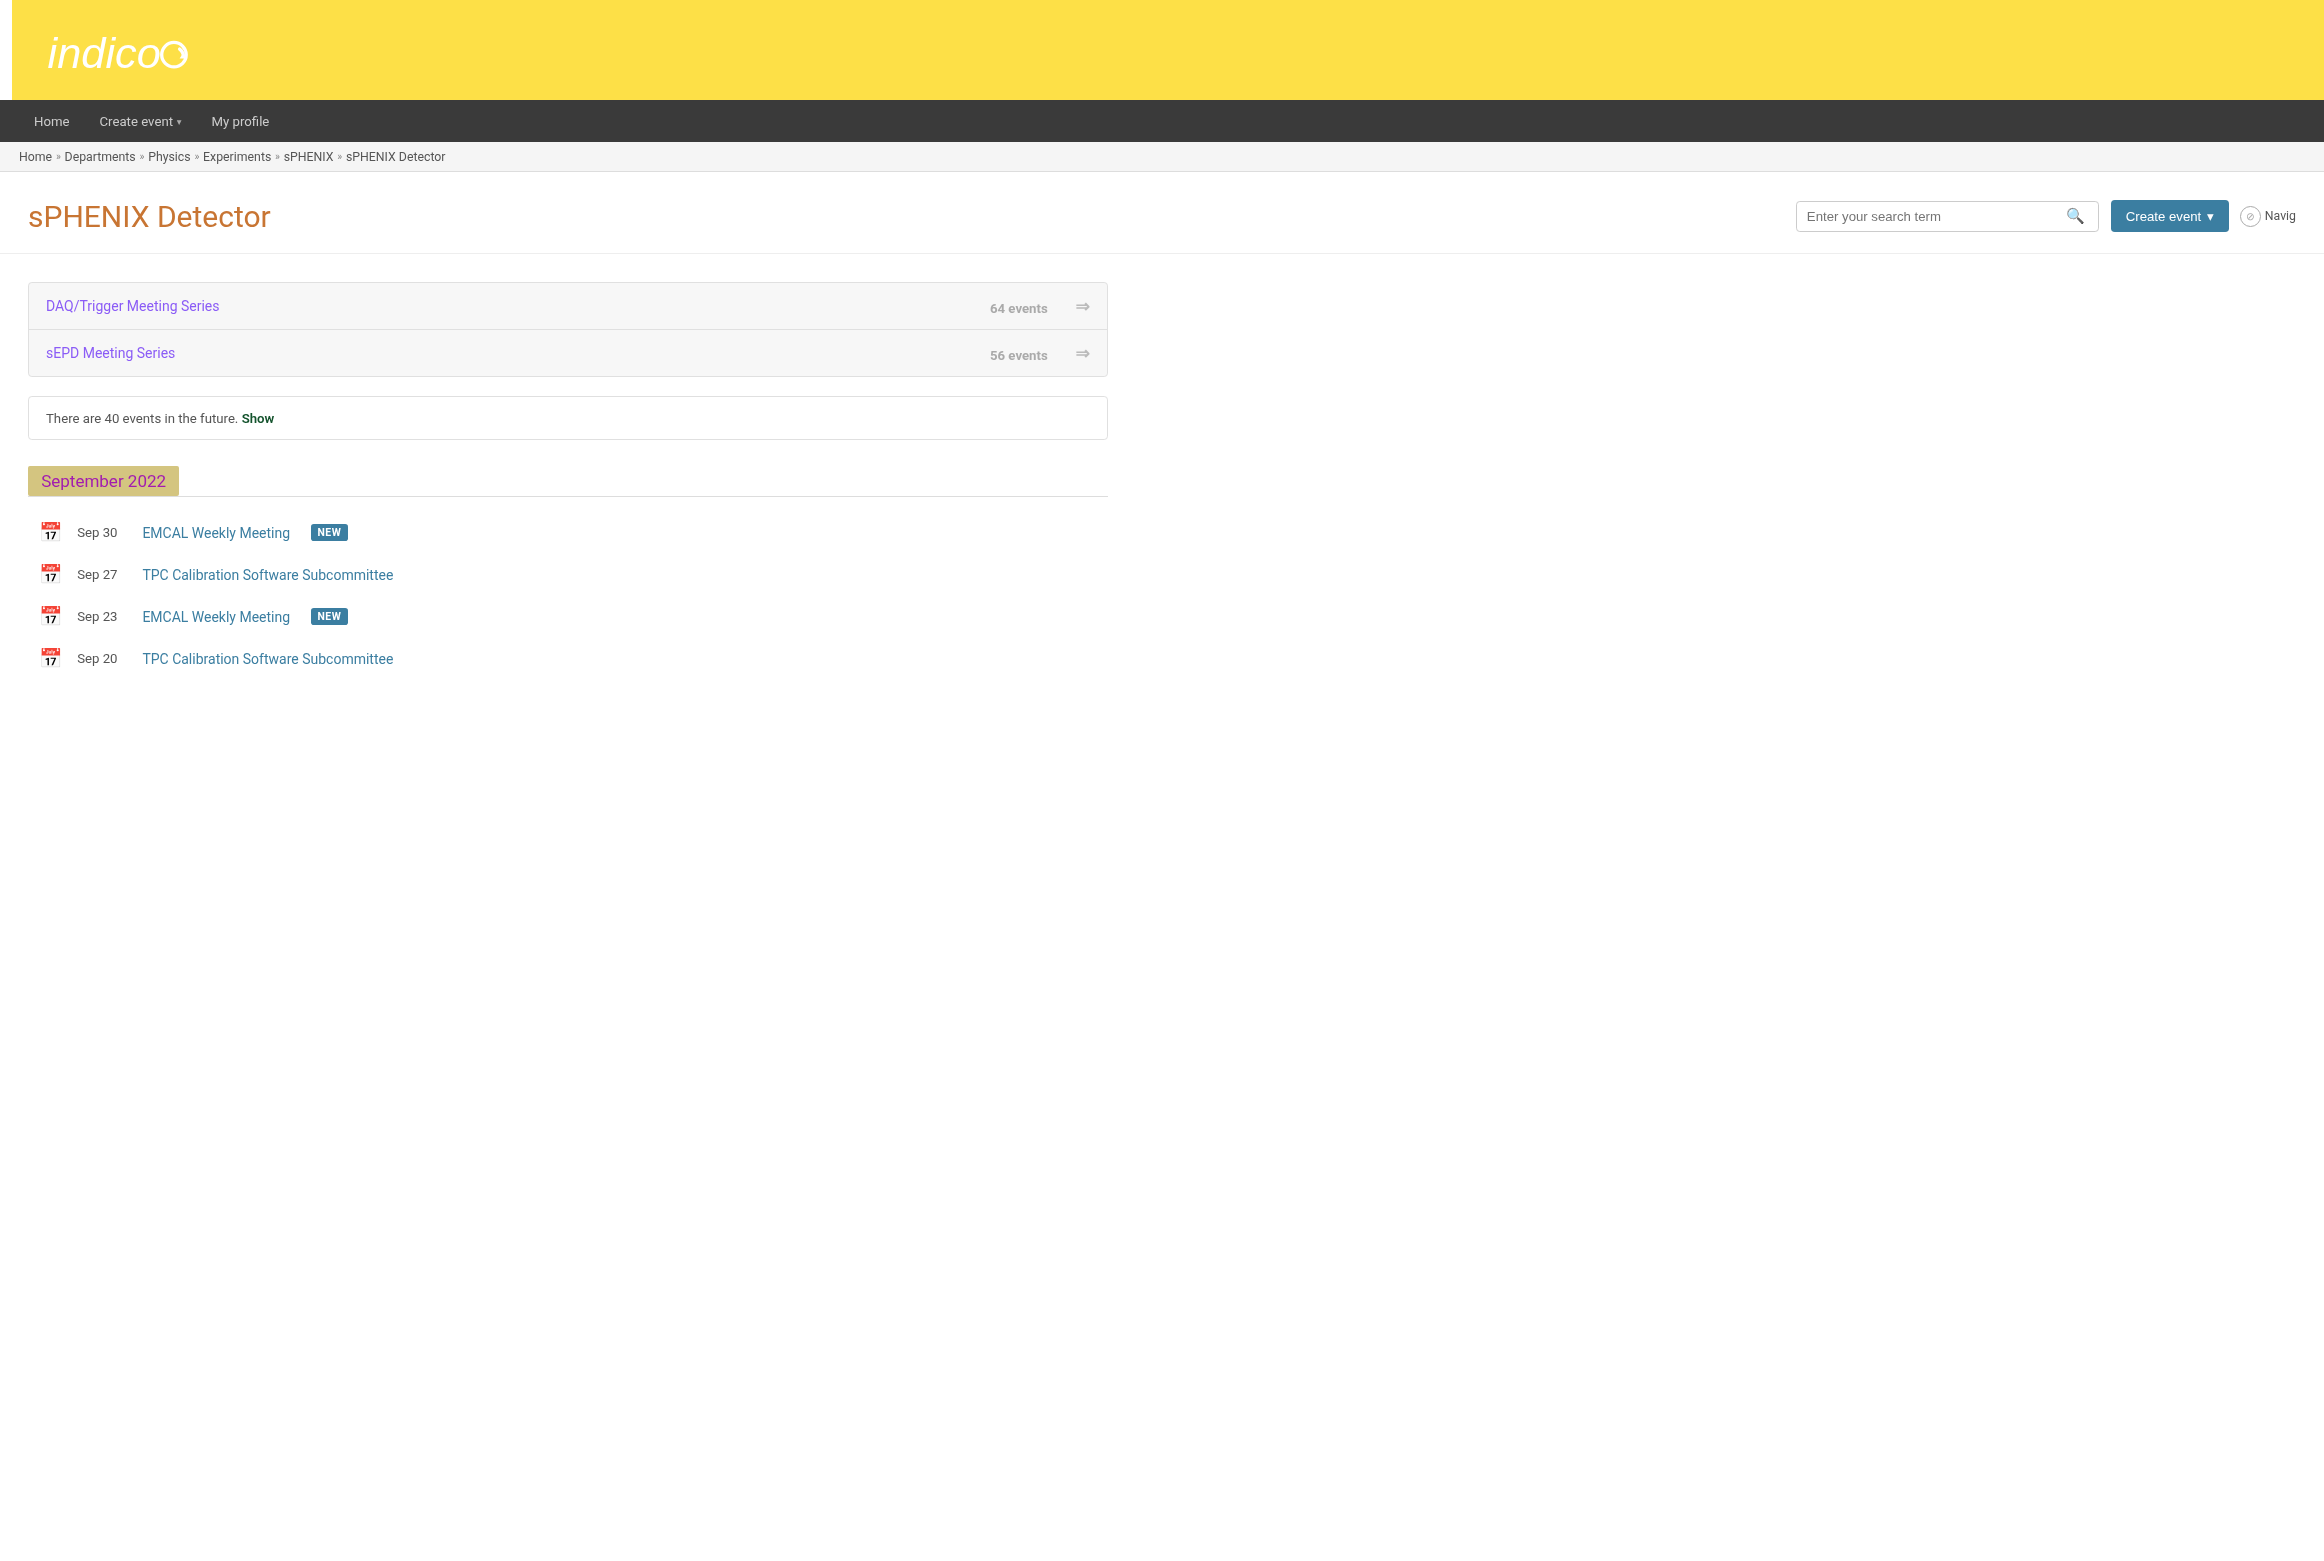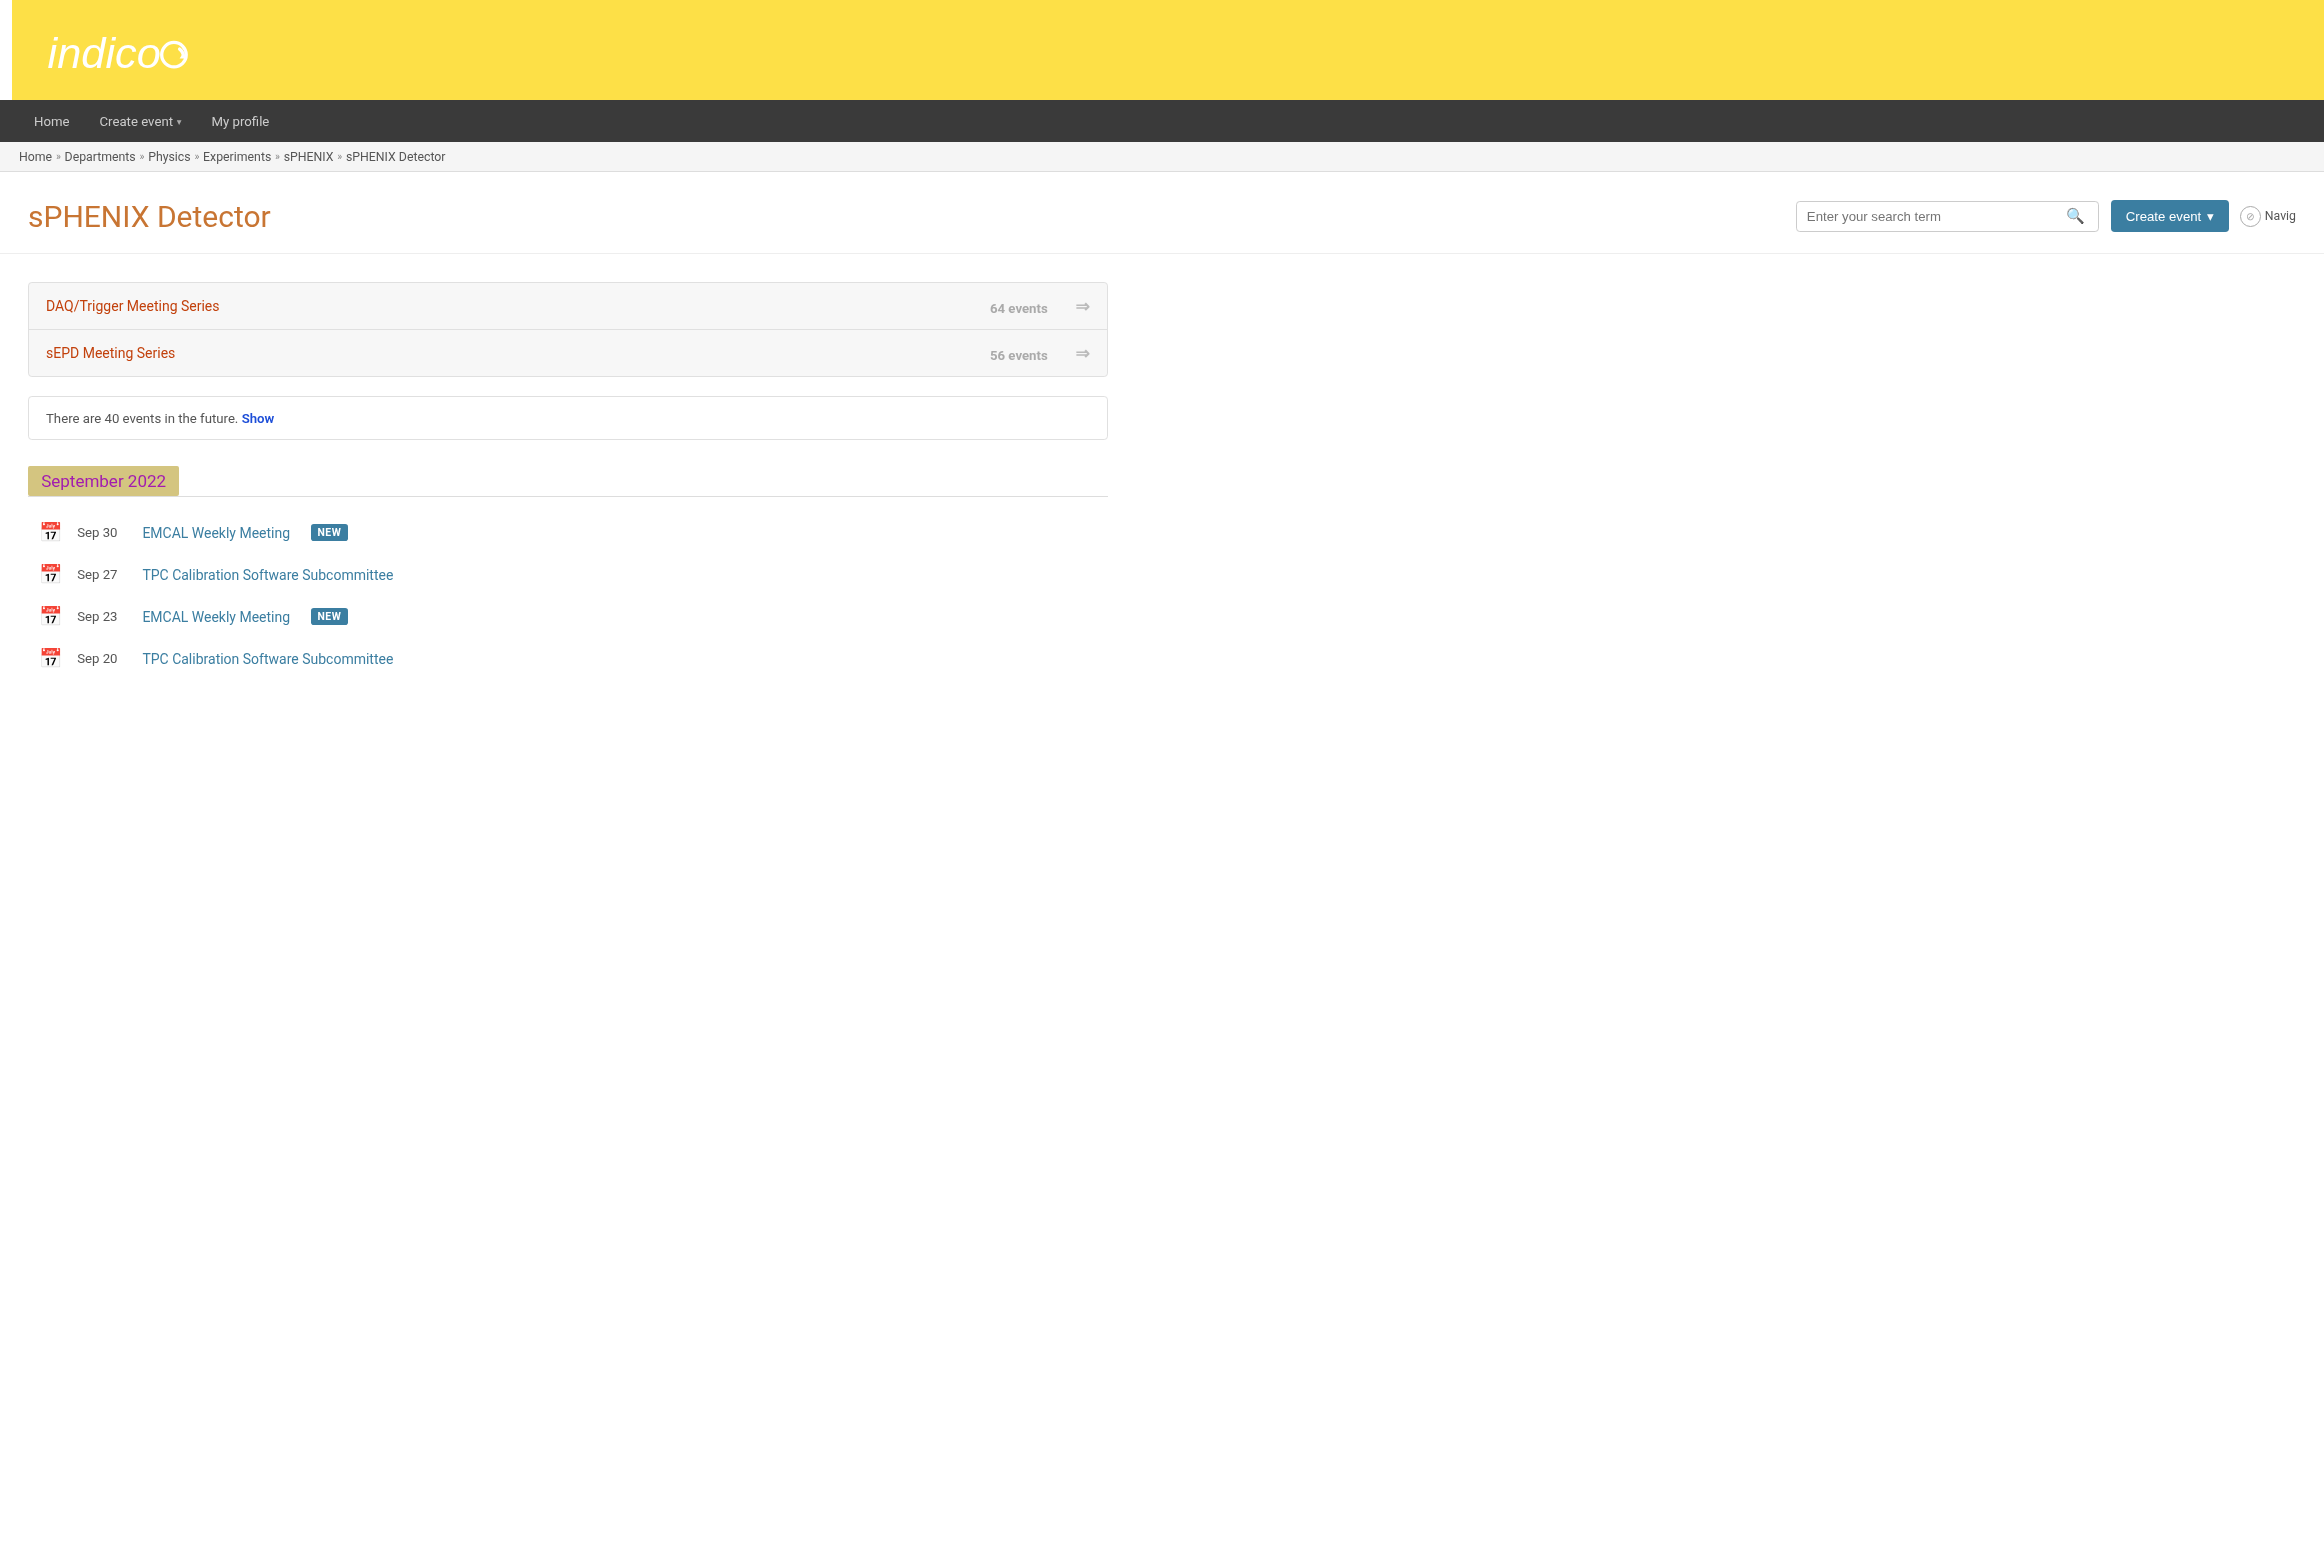--- a/index.html
+++ b/index.html
@@ -157,21 +157,21 @@
     .category-item {
       display: flex;
       align-items: center;
       justify-content: space-between;
       padding: 13.2px 17px;
       border-bottom: 0.9px solid #e0e0e0;
       cursor: pointer;
     }
     .category-item:last-child { border-bottom: none; }
     .category-link {
-      color: #c2410c;
+      color: #8b5cf6;
       text-decoration: none;
       font-size: 14px;
     }
     .category-right {
       display: flex;
       align-items: flex-end;
       gap: 28px;
       font-weight: bold;
     }
     .event-count {
@@ -187,21 +187,21 @@
     .future-notice {
       border: 0.9px solid #e0e0e0;
       border-radius: 3.8px;
       padding: 13.2px 17px;
       margin-bottom: 26.5px;
       font-size: 13.2px;
       color: #555;
       background: #fff;
     }
     .future-notice a {
-      color: #1d4ed8;
+      color: #14532d;
       text-decoration: none;
       font-weight: 600;
     }
 
     
     .month-section { margin-bottom: 23px; }
     .month-label {
       display: inline-block;
       background: #d4c580;
       color: #a21caf;

